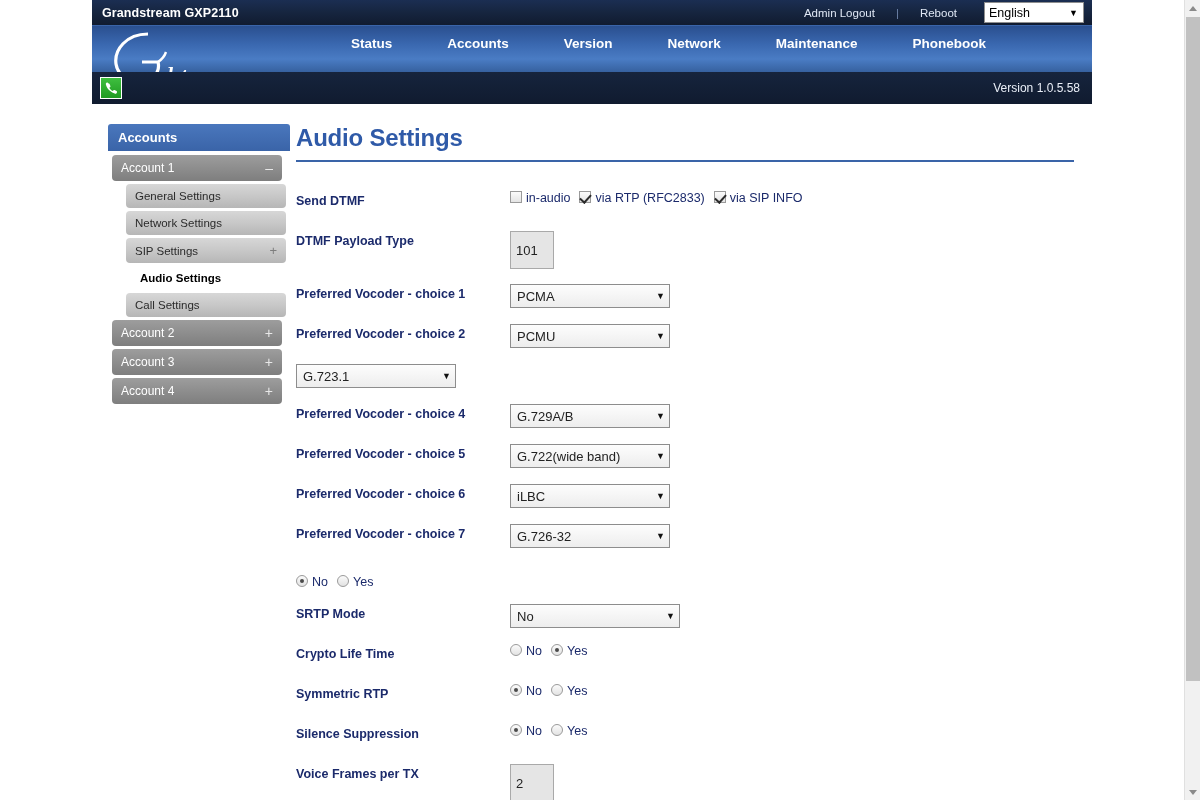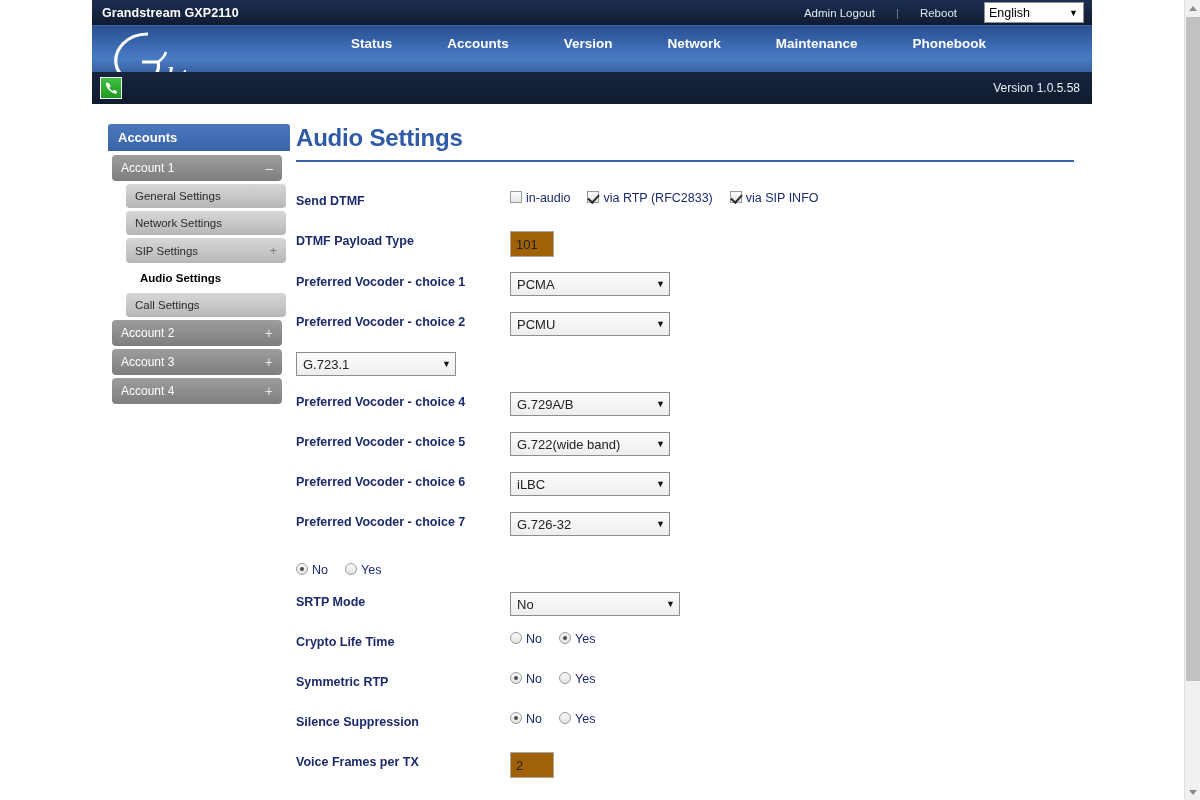--- a/index.html
+++ b/index.html
@@ -226,23 +226,23 @@
     padding-right: 22px;
     padding-top: 4px;
     color: #1b2a6b;
     font-size: 12.5px;
     font-weight: bold;
     line-height: 1.25;
   }
   .fctl { flex: 1; display: flex; align-items: center; padding-top: 1px; }
 
   .txtbox {
-    height: 26px;
+    height: 38px;
     border: 1px solid #a9a9a9;
-    background: #a16207;
+    background: #e5e5e5;
     font-family: "Liberation Sans", sans-serif;
     font-size: 13px;
     color: #222;
     padding: 0 5px;
     outline: none;
   }
   .txtbox.w-sm { width: 44px; }
 
   .selbox {
     height: 24px;
@@ -260,21 +260,21 @@
   .selbox .sel-arrow {
     margin-left: auto;
     padding-left: 10px;
     font-size: 9px;
     color: #111;
     line-height: 1;
   }
   .selbox.w1 { width: 160px; }
   .selbox.w2 { width: 170px; }
 
-  .optgrp { display: flex; align-items: center; gap: 12px; flex-wrap: wrap; }
+  .optgrp { display: flex; align-items: center; gap: 4px; flex-wrap: wrap; }
   .opt {
     display: inline-flex;
     align-items: center;
     gap: 4px;
     font-size: 12.5px;
     color: #1b2a6b;
     cursor: pointer;
     margin-right: 5px;
   }
   .opt .otext { line-height: 1; position: relative; top: 1px; }

